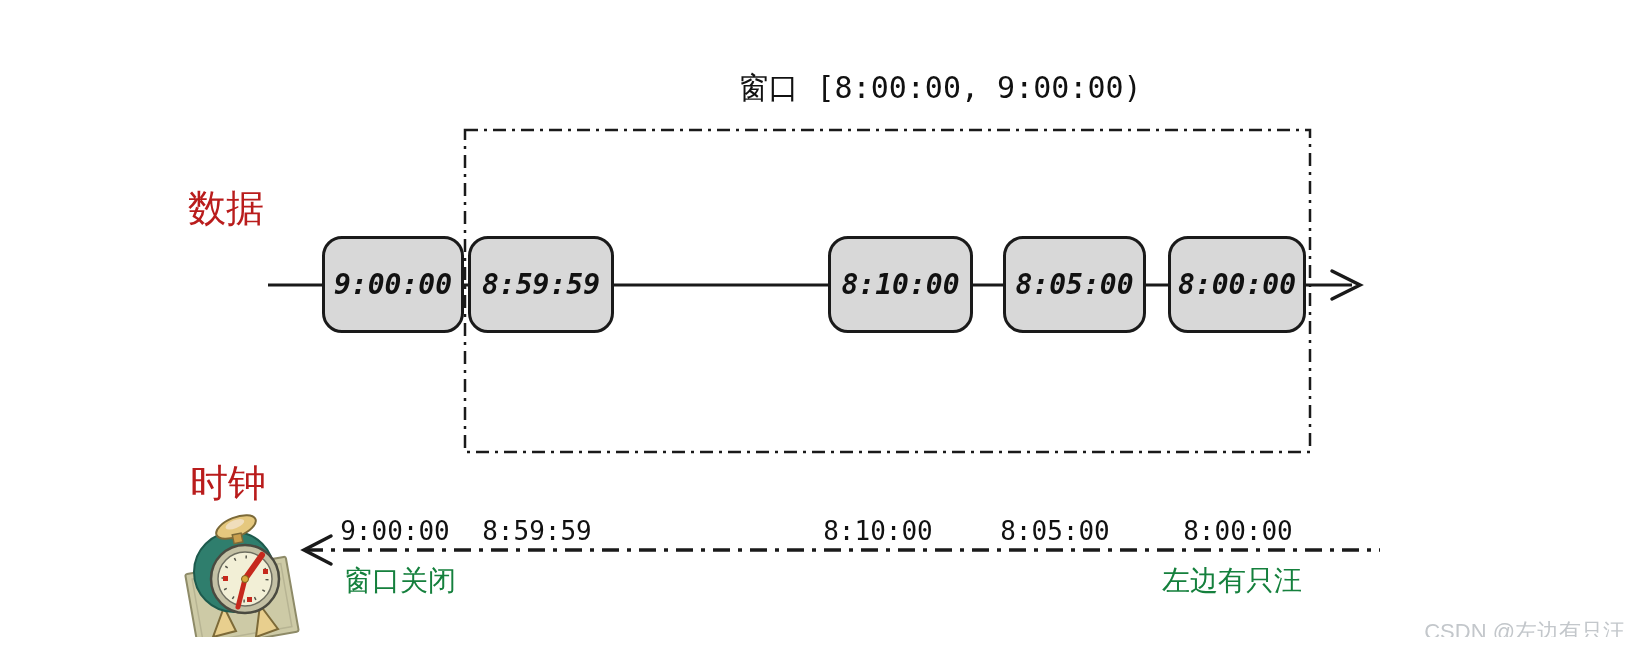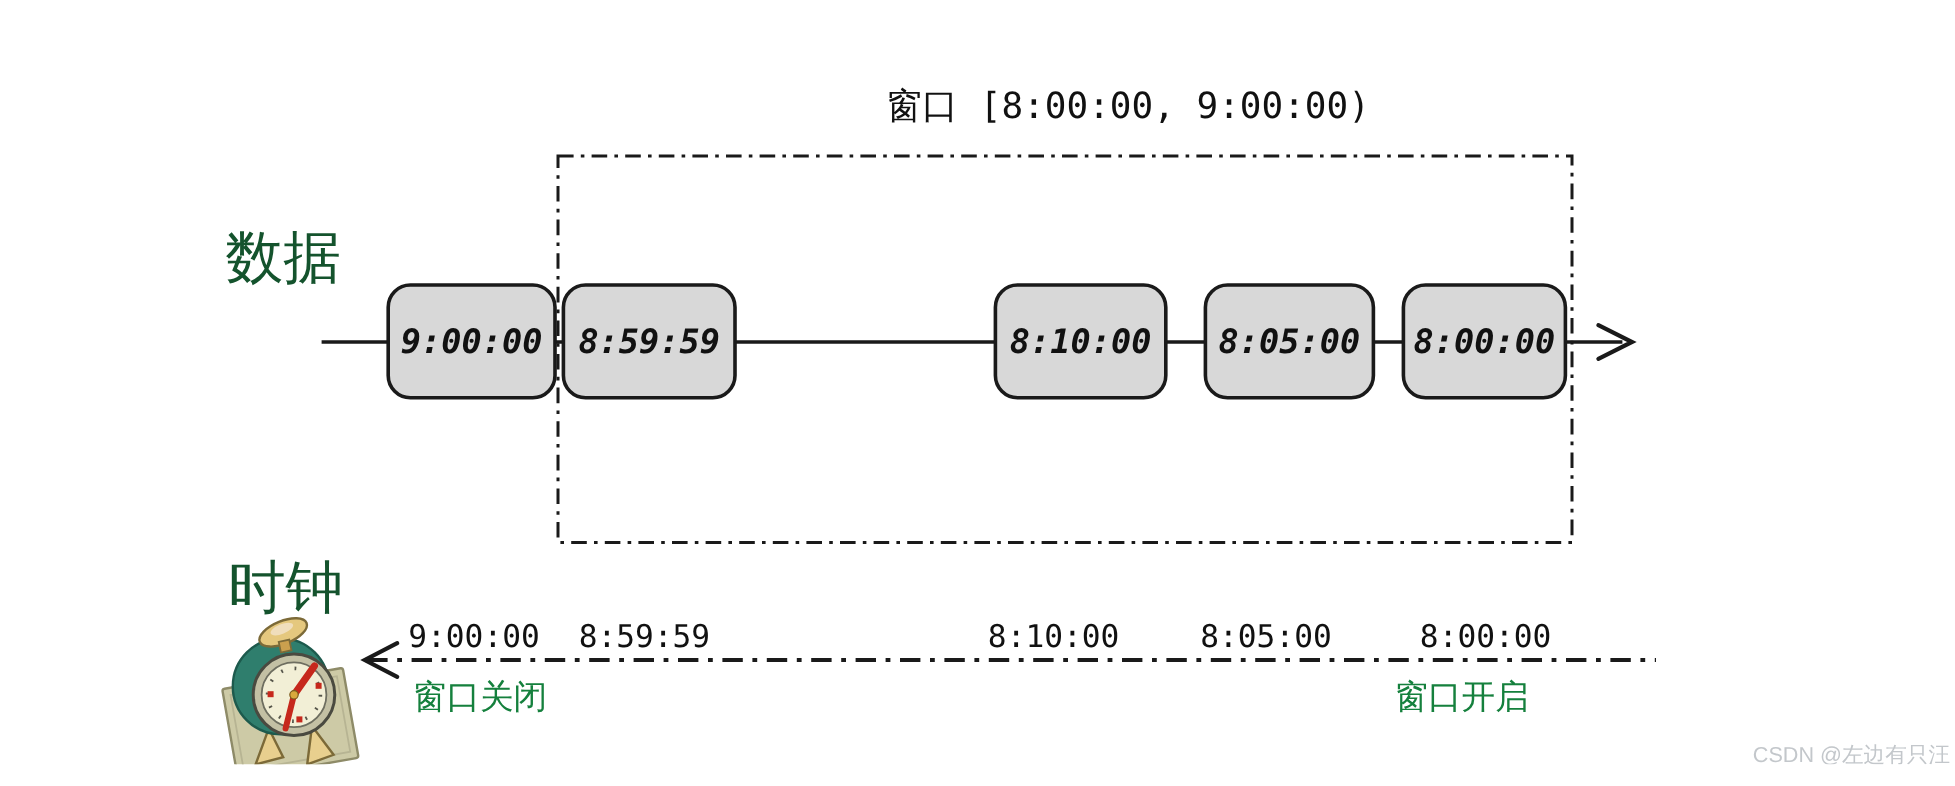--- a/index.html
+++ b/index.html
@@ -17,38 +17,38 @@
     background:#d8d8d8;border:3px solid #1a1a1a;border-radius:20px;
     display:flex;align-items:center;justify-content:center;
     font-family:"DejaVu Sans Mono",monospace;font-style:italic;font-weight:bold;
     font-size:28px;color:#111;white-space:nowrap;
   }
   .b1{left:322px;width:142px;}
   .b2{left:468px;width:146px;}
   .b3{left:828px;width:145px;}
   .b4{left:1003px;width:143px;}
   .b5{left:1168px;width:138px;}
-  .row-label{position:absolute;font-size:48px;color:#14532d;}
+  .row-label{position:absolute;font-size:38px;color:#b91c1c;}
   .data-label{left:188px;top:183px;}
   .clock-label{left:190px;top:458px;font-family:Liberation Mono, monospace;}
   .tick{
     position:absolute;top:516px;width:170px;text-align:center;
     font-family:"DejaVu Sans Mono",monospace;font-size:26px;color:#111;white-space:nowrap;
   }
   .t1{left:310px;}
   .t2{left:452px;}
   .t3{left:793px;}
   .t4{left:970px;}
   .t5{left:1153px;}
   .endpoint-label{position:absolute;top:562px;font-size:28px;color:#15803d;white-space:nowrap;}
   .close-label{left:344px;}
   .open-label{left:1162px;}
   .clock-icon{position:absolute;left:178px;top:503px;}
   .watermark{
-    position:absolute;right:4px;top:617px;font-size:18px;color:#c3c7cb;white-space:nowrap;
+    position:absolute;right:4px;top:617px;font-size:22px;color:#c3c7cb;white-space:nowrap;
   }
 </style>
 </head>
 <body>
 
 <div class="canvas">
 
   <div class="title">窗口 [8:00:00, 9:00:00)</div>
 
   <svg class="overlay" width="1629" height="655" viewBox="0 0 1629 655">
@@ -79,21 +79,21 @@
 
   <div class="row-label clock-label">时钟</div>
 
   <div class="tick t1">9:00:00</div>
   <div class="tick t2">8:59:59</div>
   <div class="tick t3">8:10:00</div>
   <div class="tick t4">8:05:00</div>
   <div class="tick t5">8:00:00</div>
 
   <div class="endpoint-label close-label">窗口关闭</div>
-  <div class="endpoint-label open-label">窗口开启</div>
+  <div class="endpoint-label open-label">左边有只汪</div>
 
   <svg class="clock-icon" width="132" height="148" viewBox="0 0 132 148">
     <g transform="rotate(-10 63 100)">
       <rect x="13" y="62" width="102" height="76" fill="#cdcaa6" stroke="#8e8b68" stroke-width="2" rx="2"></rect>
       <rect x="19" y="68" width="90" height="64" fill="none" stroke="#b7b493" stroke-width="1.5"></rect>
     </g>
     <g>
       <path d="M46,104 L35,134 L58,128 Z" fill="#e8cf8e" stroke="#7c6a38" stroke-width="2"></path>
       <path d="M82,102 L78,134 L100,126 Z" fill="#e8cf8e" stroke="#7c6a38" stroke-width="2"></path>
     </g>

